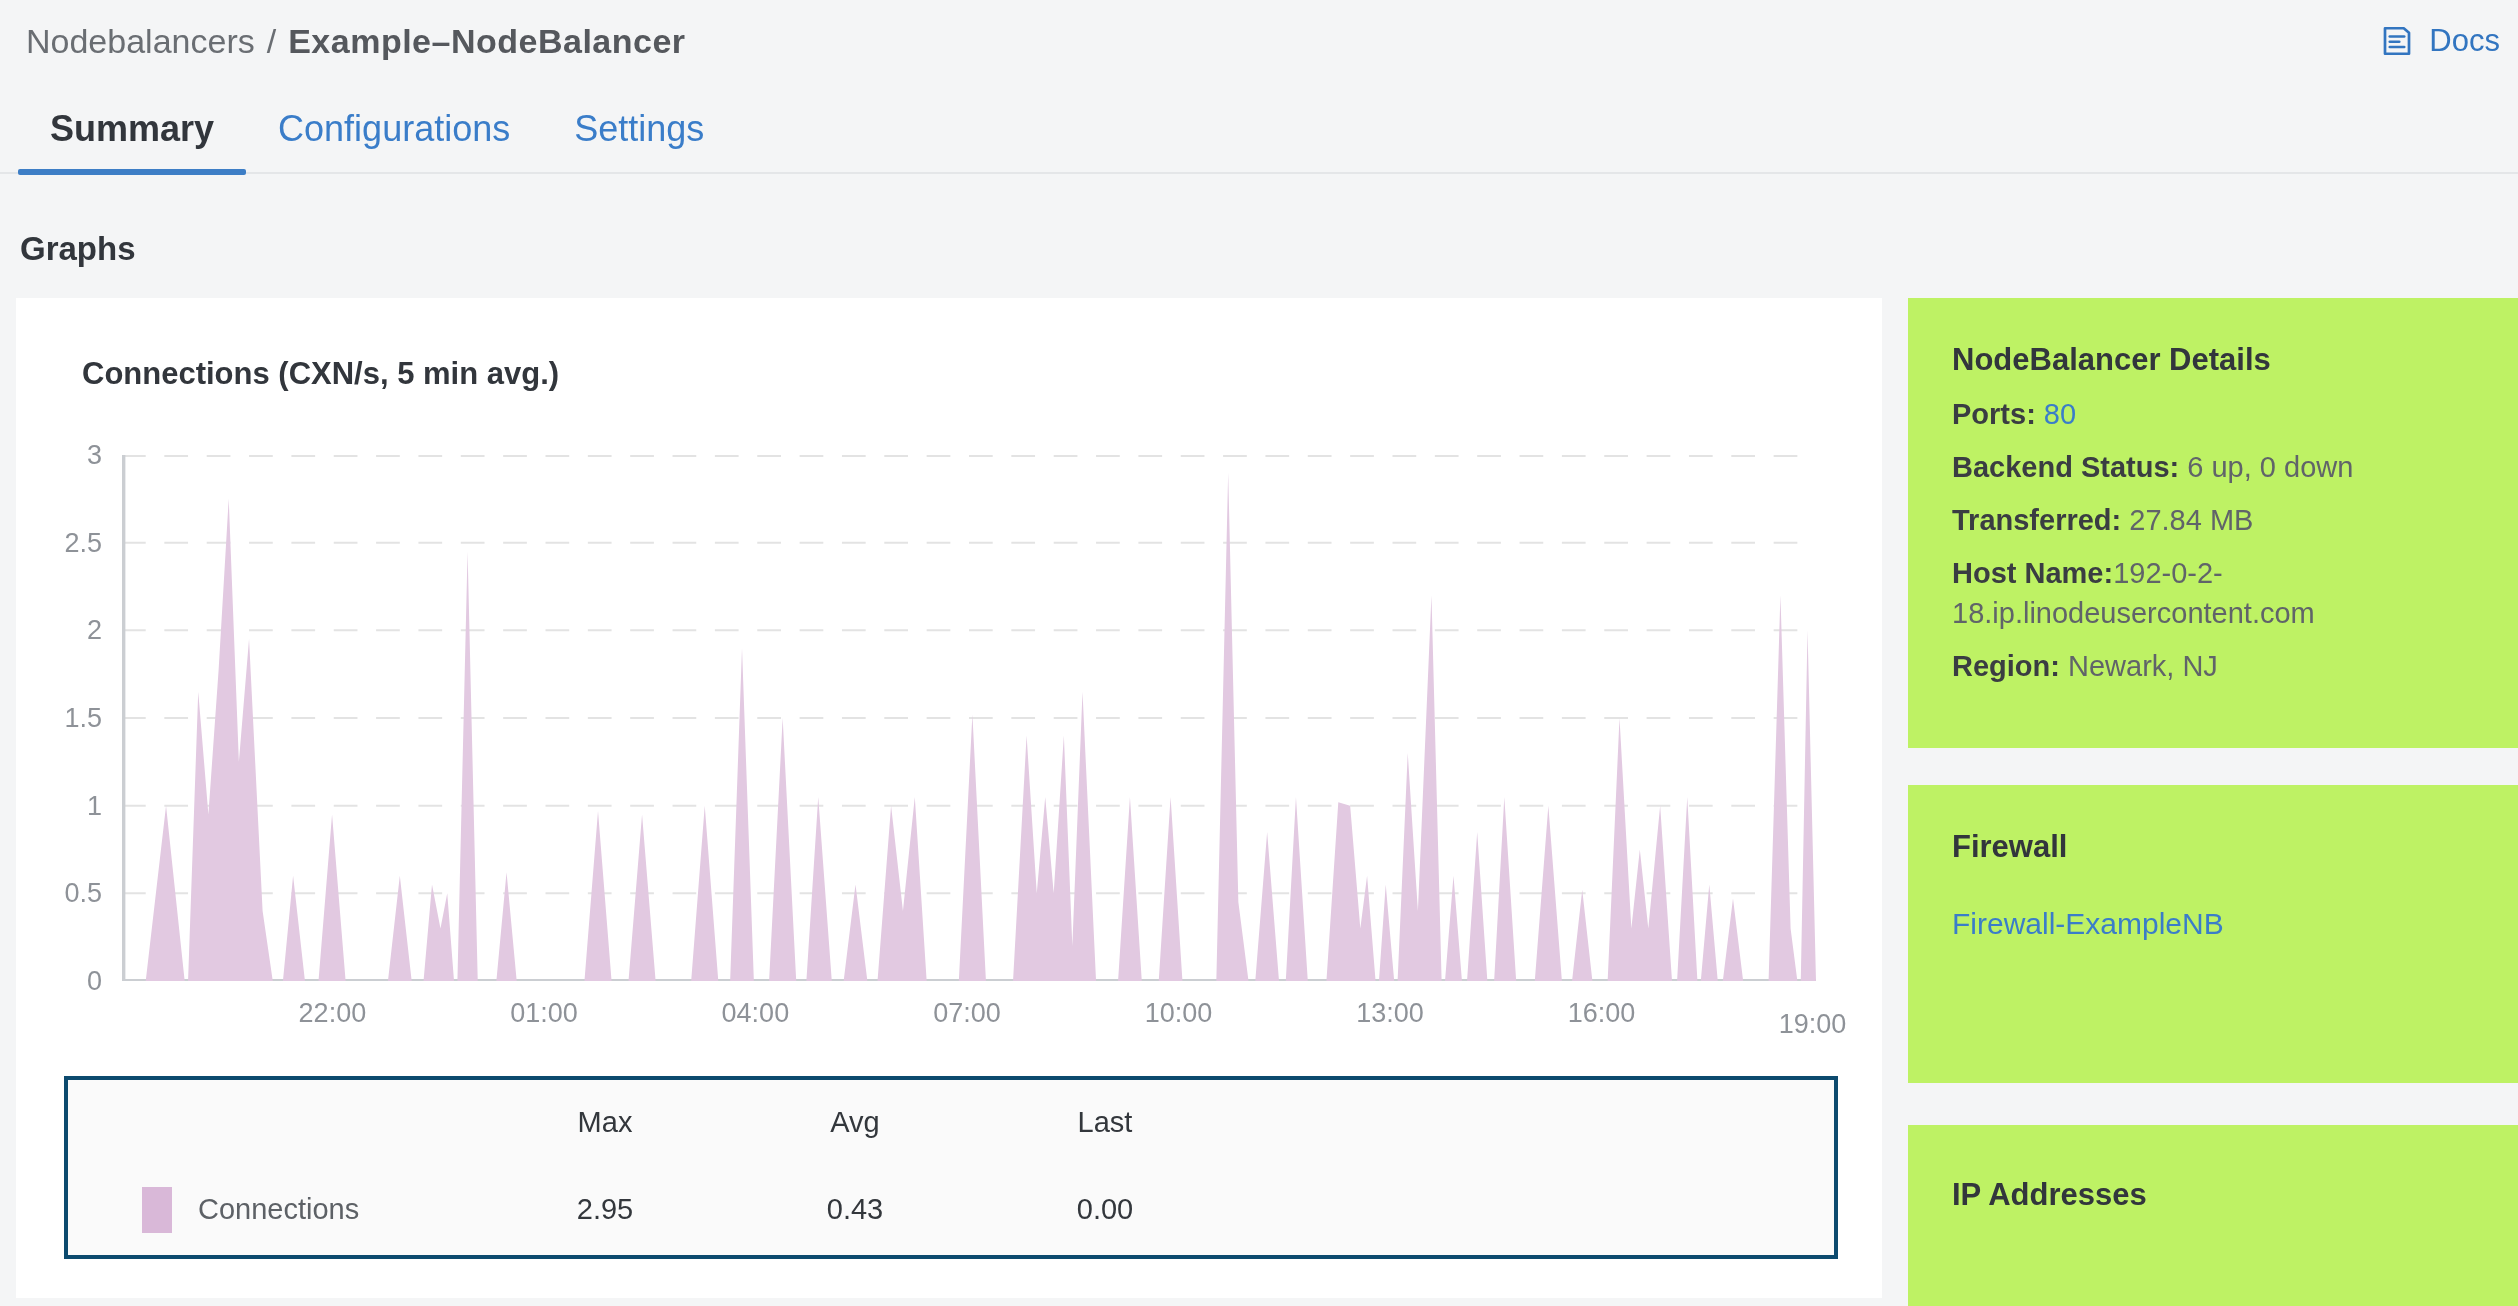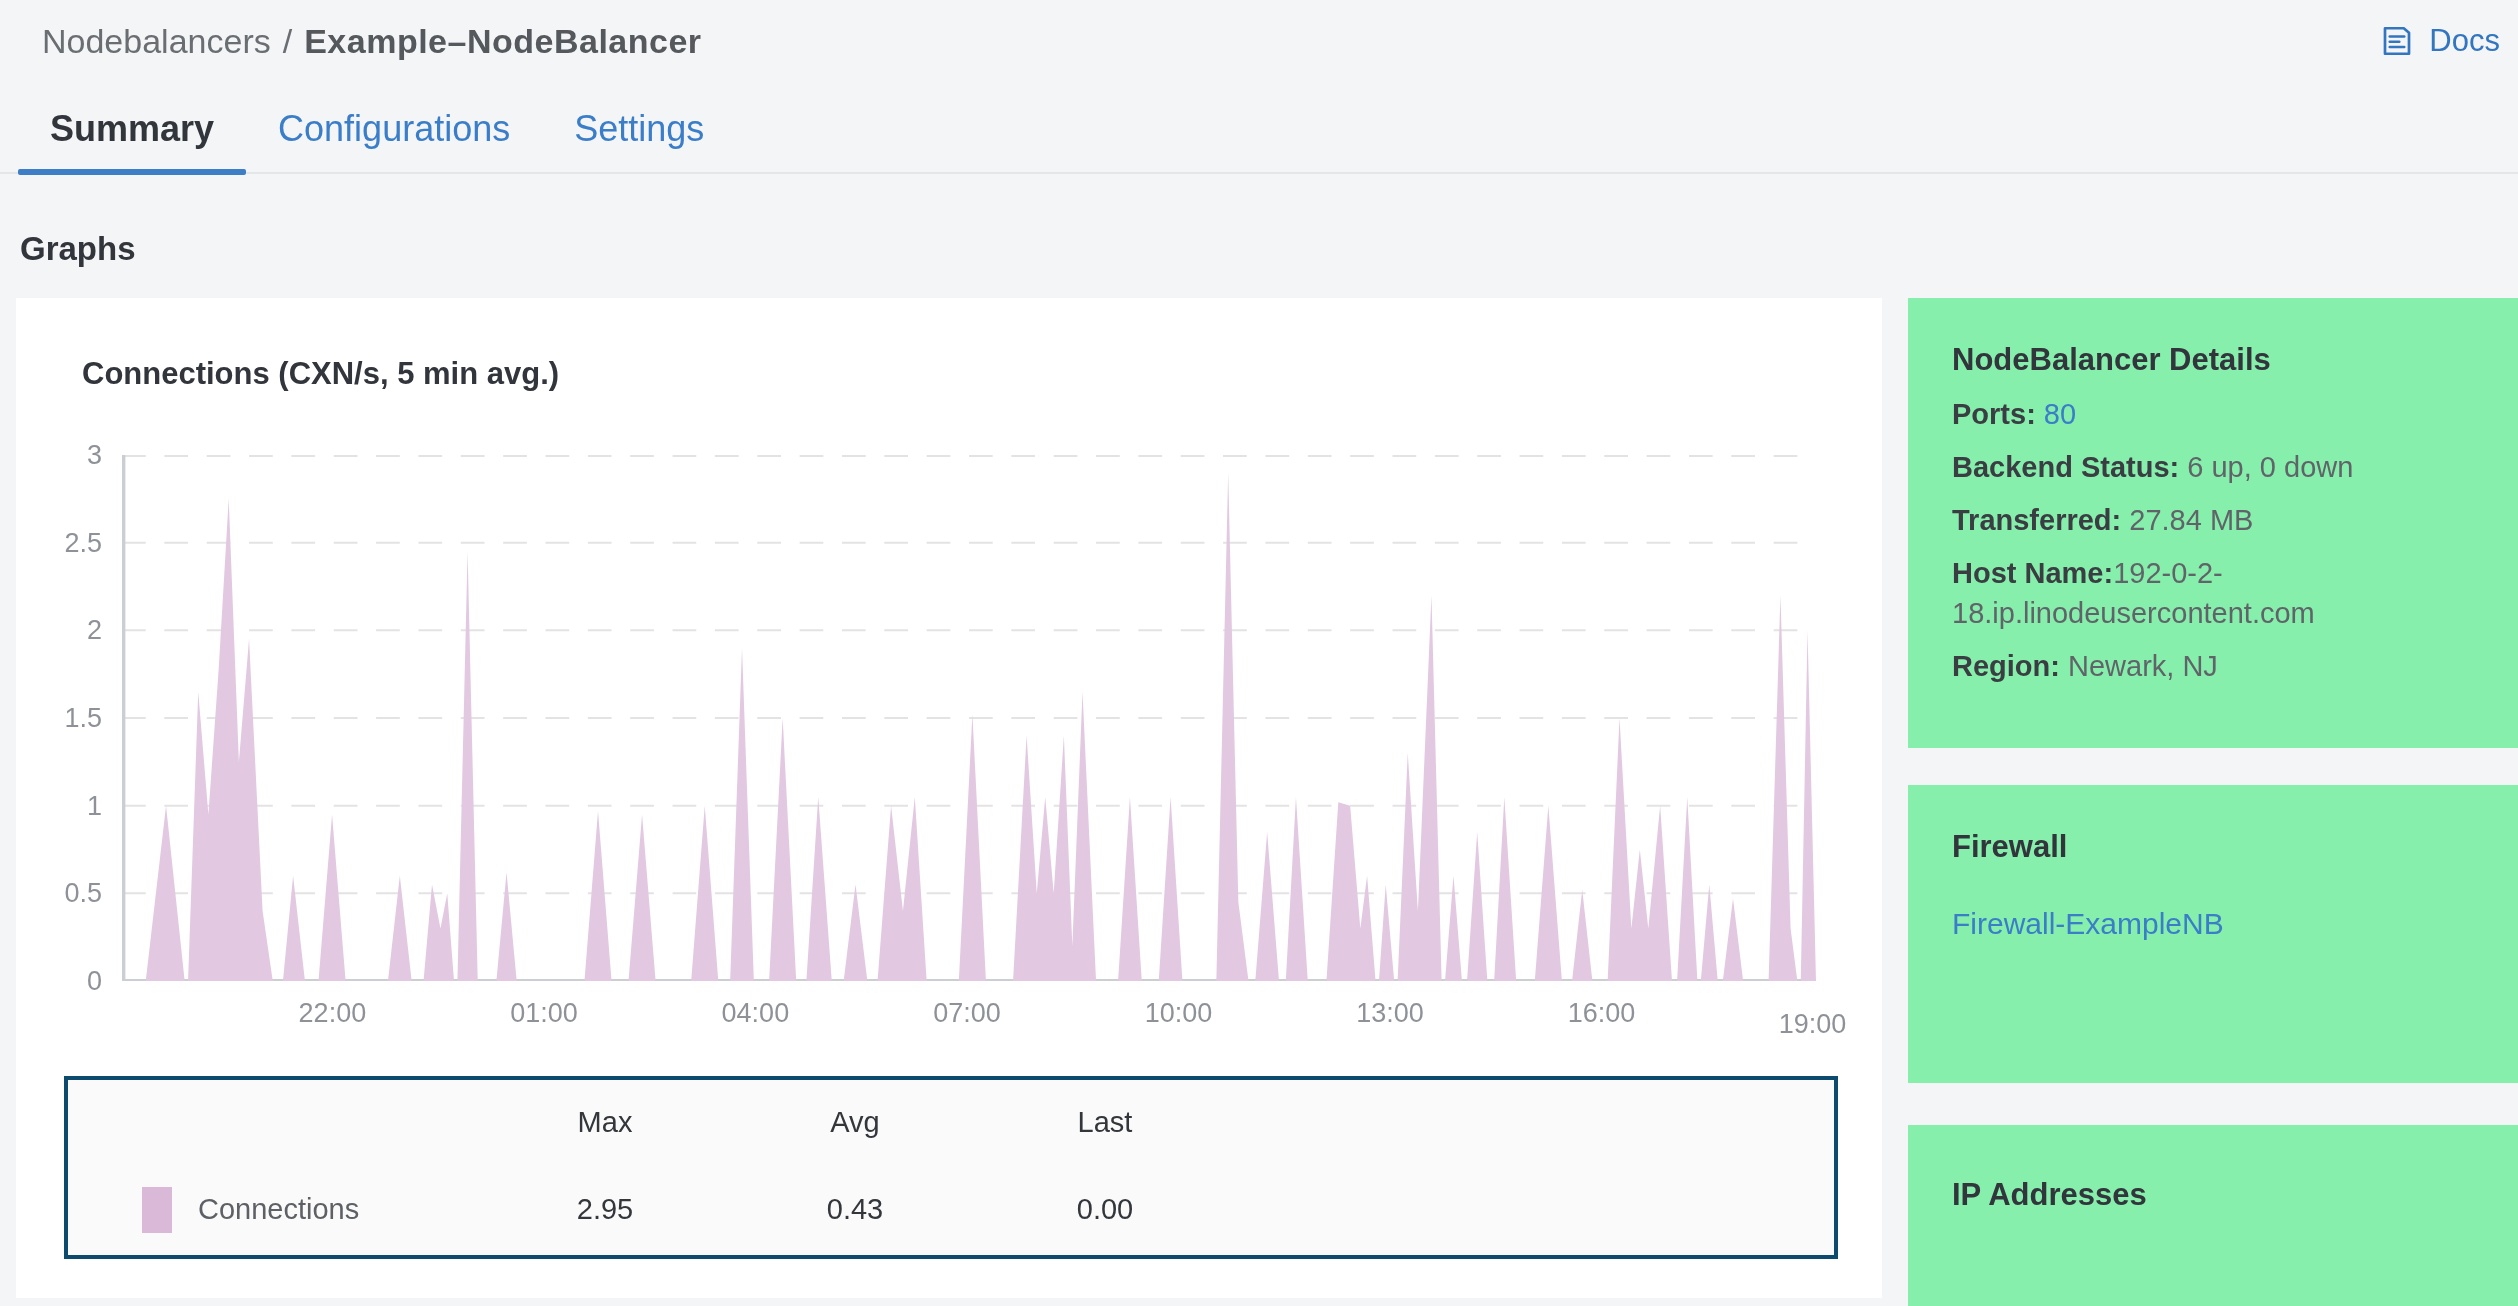--- a/index.html
+++ b/index.html
@@ -8,21 +8,21 @@
     background:#f4f5f6;
     font-family:"Liberation Sans", sans-serif;
     color:#32363c;
     overflow:hidden;
     position:relative;
   }
 
   
   .topbar {
     display:flex; justify-content:space-between; align-items:center;
-    padding:20px 10px 0 42px; height:62px;
+    padding:20px 10px 0 26px; height:62px;
   }
   .breadcrumb { font-size:34px; color:#6a6e73; display:flex; align-items:baseline; gap:12px; }
   .breadcrumb .crumb { color:#6a6e73; cursor:pointer; }
   .breadcrumb .sep { color:#6a6e73; }
   .breadcrumb .title { font-weight:700; color:#55585d; letter-spacing:0.5px; }
   .docs-link { display:flex; align-items:center; gap:14px; color:#3275c0; font-size:31px; margin-right:8px; cursor:pointer; }
   .docs-link svg { display:block; }
 
   
   .tabbar {
@@ -41,21 +41,21 @@
 
   
   .section-title { margin:56px 0 0 20px; font-size:33px; font-weight:700; color:#32363c; }
 
   
   .chart-card {
     position:absolute; left:16px; top:298px; width:1866px; height:1000px;
     background:#fff;
   }
   .side { position:absolute; left:1908px; top:298px; width:610px; }
-  .card { background:#86efac; padding:44px 44px 0 44px; }
+  .card { background:#bef264; padding:44px 44px 0 44px; }
   .card h3 { font-size:31px; font-weight:700; color:#32363c; }
   .card-details { height:450px; }
   .card-firewall { margin-top:37px; height:298px; }
   .card-ips { margin-top:42px; height:241px; padding-top:52px; }
 
   .details-rows { margin-top:16px; width:486px; font-size:29px; line-height:40px; }
   .drow { margin-bottom:13px; color:#606469; }
   .drow b { color:#3a3d42; font-weight:700; }
   .link { color:#3a7dc9; cursor:pointer; text-decoration:none; }
   .fw-link { display:inline-block; margin-top:42px; font-size:30px; }

